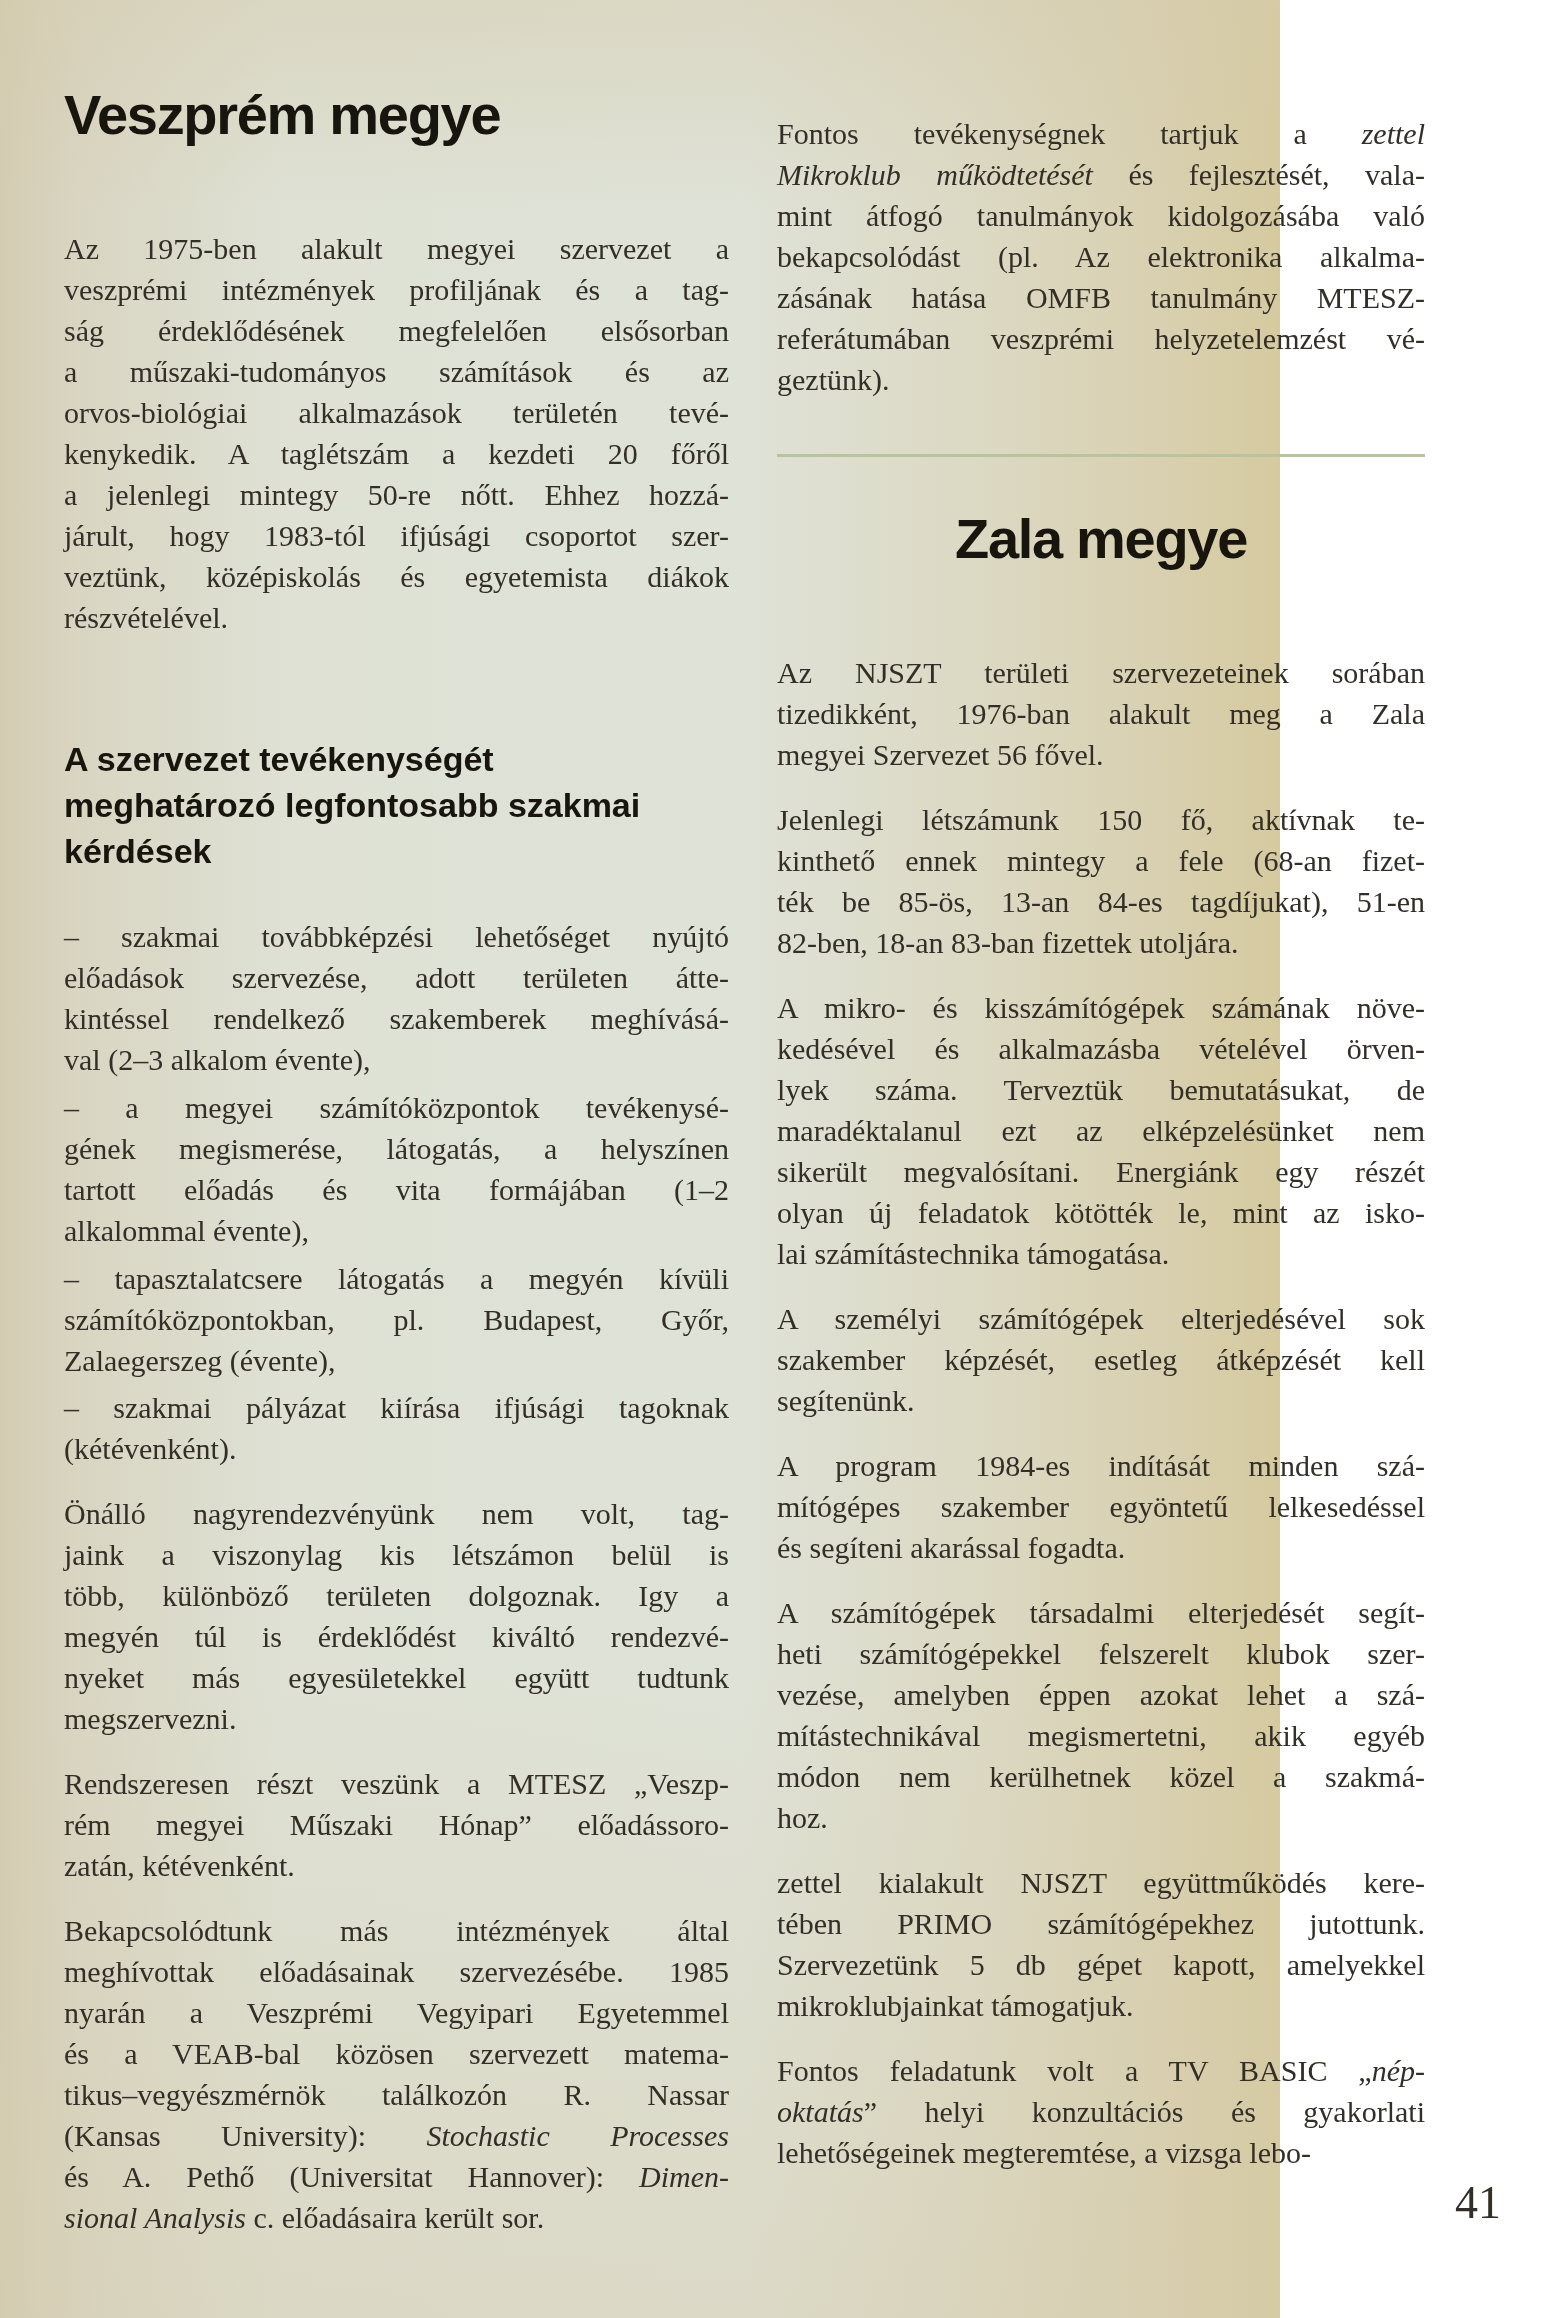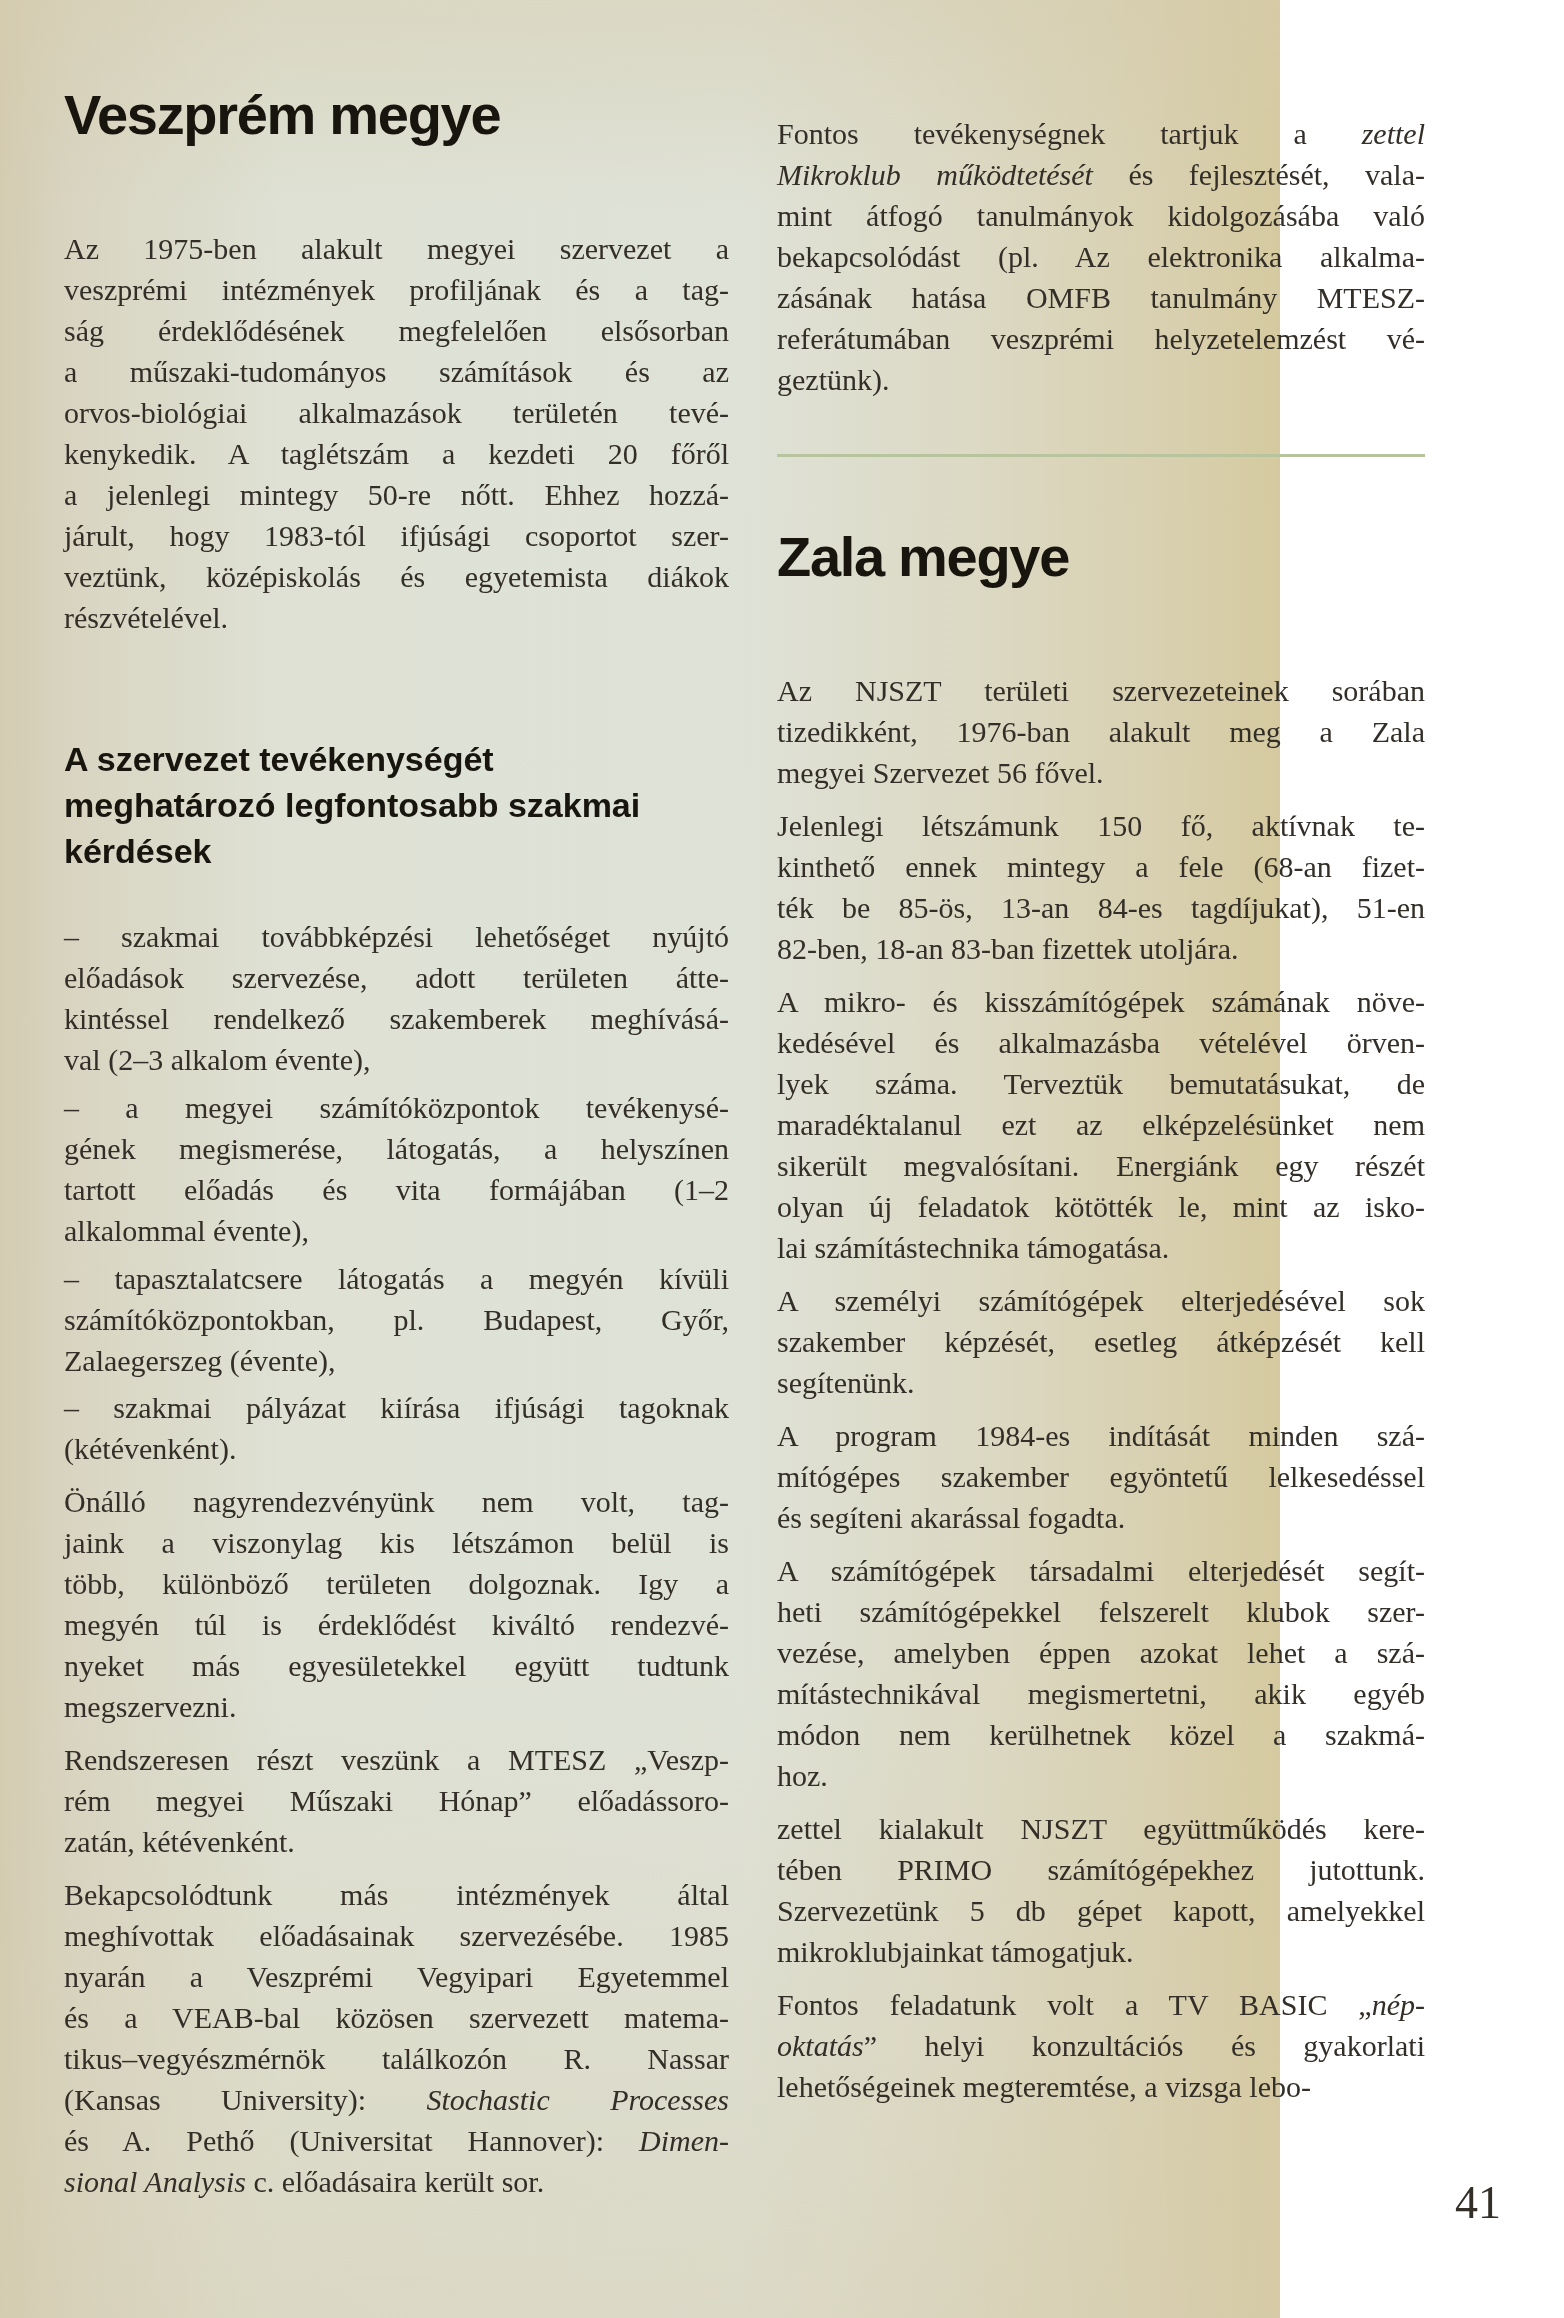--- a/index.html
+++ b/index.html
@@ -39,35 +39,35 @@
     font-family:"Liberation Sans", sans-serif;
     font-weight:bold;
     font-size:34px;line-height:46px;
     color:var(--heading-ink);
     margin-top:98px;margin-bottom:42px;
   }
   .para{
     font-size:30px;line-height:41px;
     color:var(--ink);
   }
-  .para + .para{margin-top:12px;}
+  .para + .para{margin-top:24px;}
   .para.bullet + .para.bullet{margin-top:6.8px;}
   .line{
     text-align:justify;
     text-align-last:justify;
     white-space:normal;
   }
   .line.last{text-align-last:left;}
   .i{font-style:italic;}
   .rule{
     height:2.5px;
     background:var(--rule);
     margin-top:54px;
   }
-  .rule + .h1{margin-top:68px;}
+  .rule + .h1{margin-top:50px;text-align:center;}
   .page-number{
     position:absolute;
     left:1455px;top:2184px;
     font-size:46px;line-height:37px;
     color:var(--ink);
   }
 </style>
 </head>
 <body>
 

